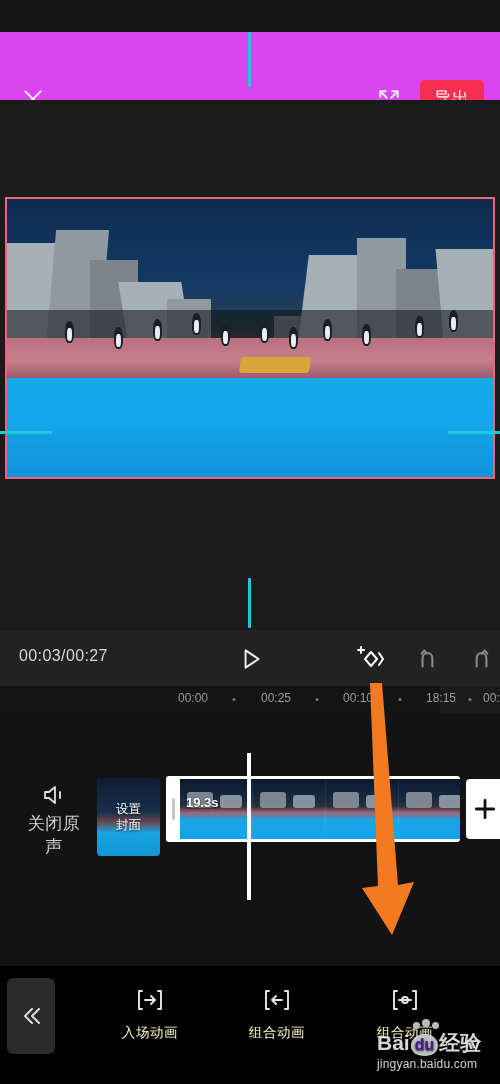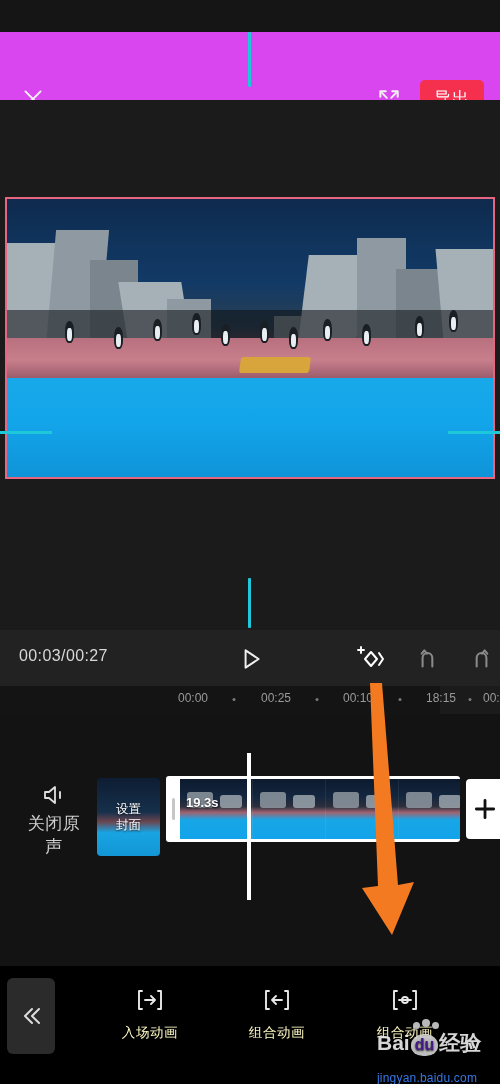--- a/index.html
+++ b/index.html
@@ -300,22 +300,22 @@
     letter-spacing: 0px; line-height: 22px;
     text-shadow: 0 1px 2px rgba(0,0,0,.9);
     white-space: nowrap;
   }
   .wm-paw {
     display: inline-block; background: #cfcfcf; color: #4c1d95;
     border-radius: 50% 50% 45% 45%;
     padding: 0 4px; font-size: 16px; margin: 0 1px;
   }
   .wm-sub {
-    color: #3b82f6; font-size: 12px; letter-spacing: .2px;
-    margin-top: 15px; white-space: nowrap;
+    color: #e5e5e5; font-size: 12px; letter-spacing: .2px;
+    margin-top: 1px; white-space: nowrap;
     text-shadow: 0 1px 2px rgba(0,0,0,.9);
   }
   .wm-dots { position: absolute; left: 36px; top: -12px; }
   .wm-dots span {
     position: absolute; display: block;
     background: #c9c9c9; border-radius: 50%;
   }
 </style>
 </head>
 <body>

